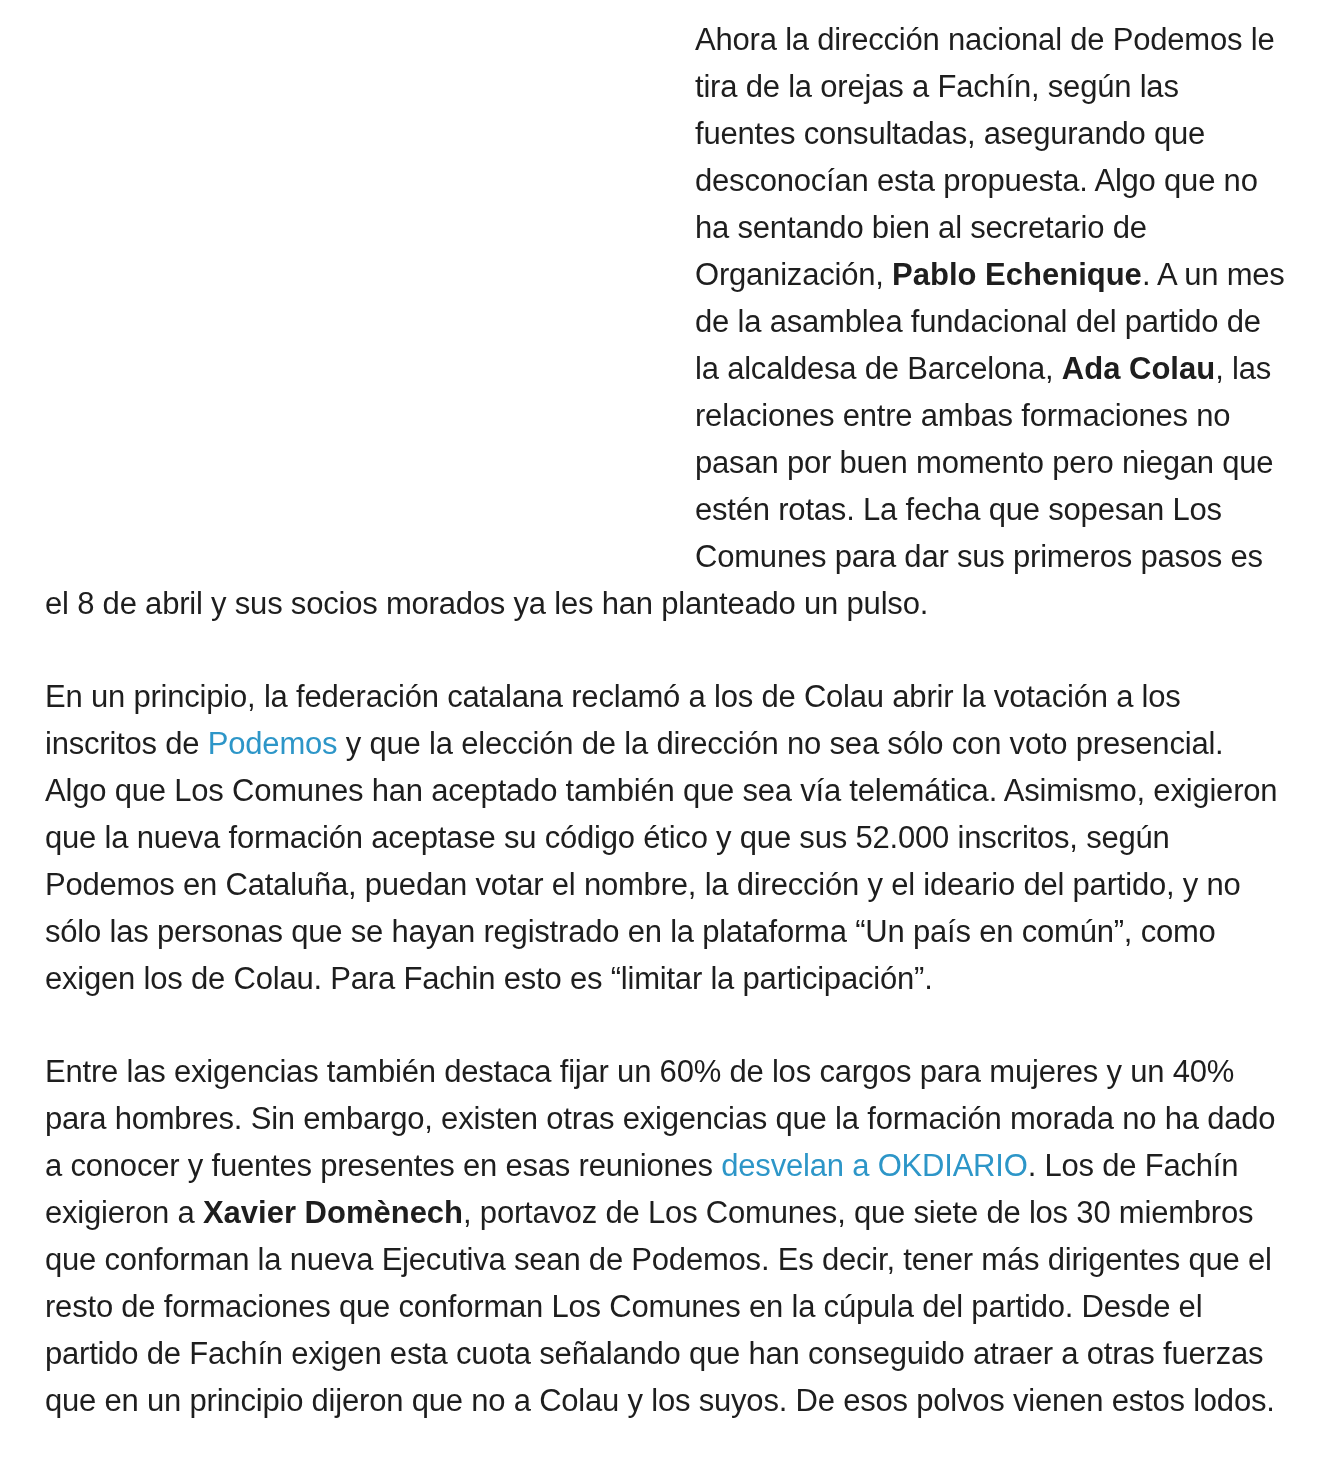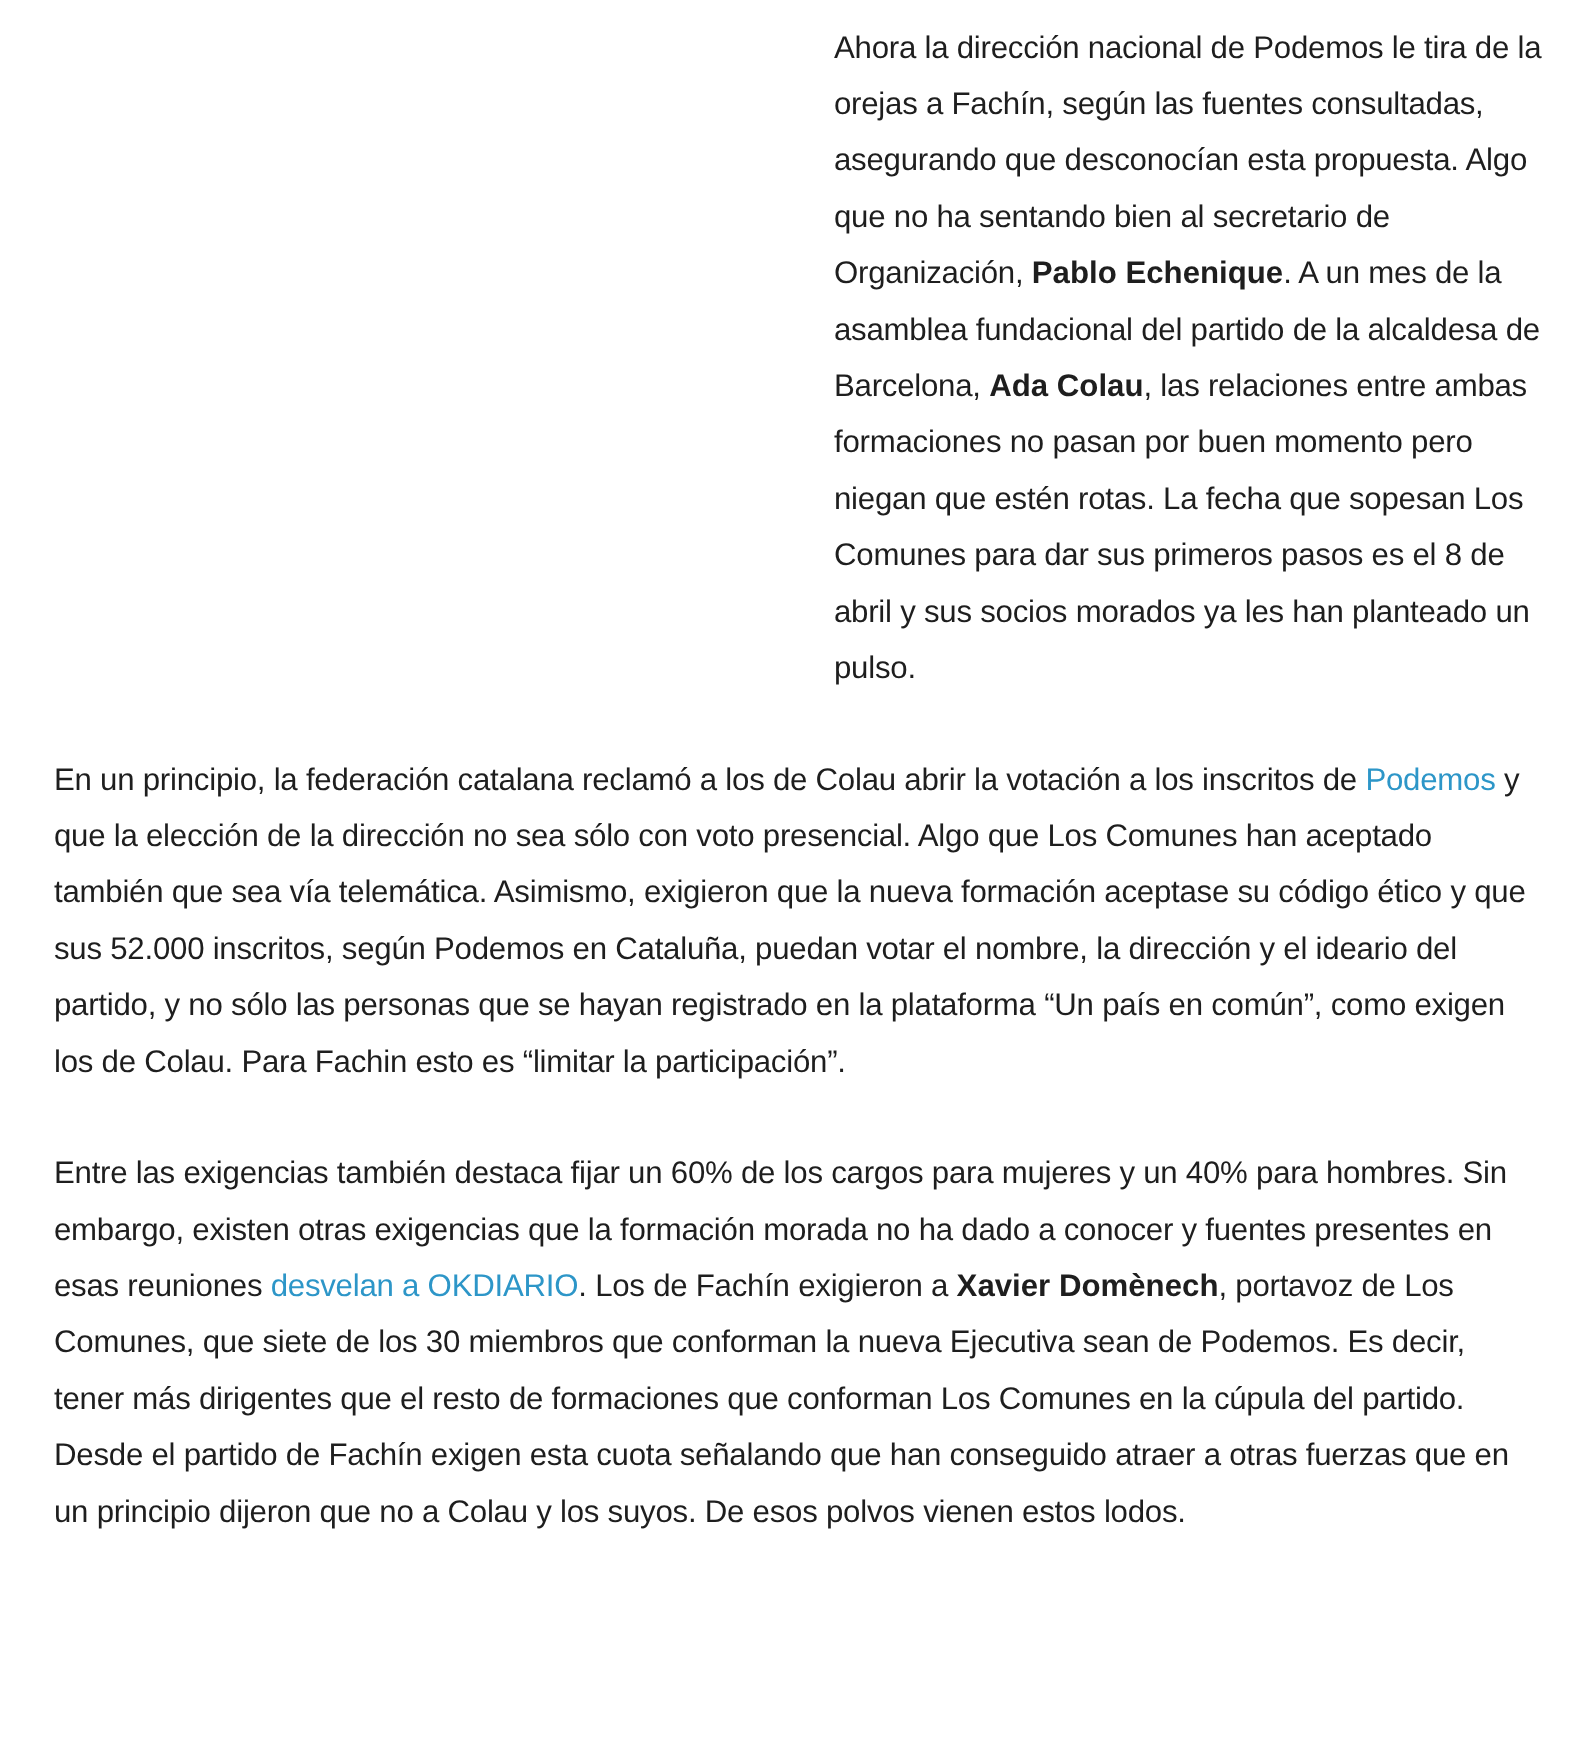--- a/index.html
+++ b/index.html
@@ -9,21 +9,21 @@
   }
   body {
     font-family: "Liberation Sans", "DejaVu Sans", sans-serif;
     color: #1e1e1e;
     -webkit-font-smoothing: antialiased;
   }
   .article {
     width: 1240px;
     margin-left: 45px;
     padding-top: 16px;
-    font-size: 26px;
+    font-size: 31px;
     line-height: 47px;
     font-weight: 300;
     letter-spacing: -0.2px;
   }
   .article p {
     margin: 0 0 46px 0;
   }
   
   .media-float {
     float: left;

